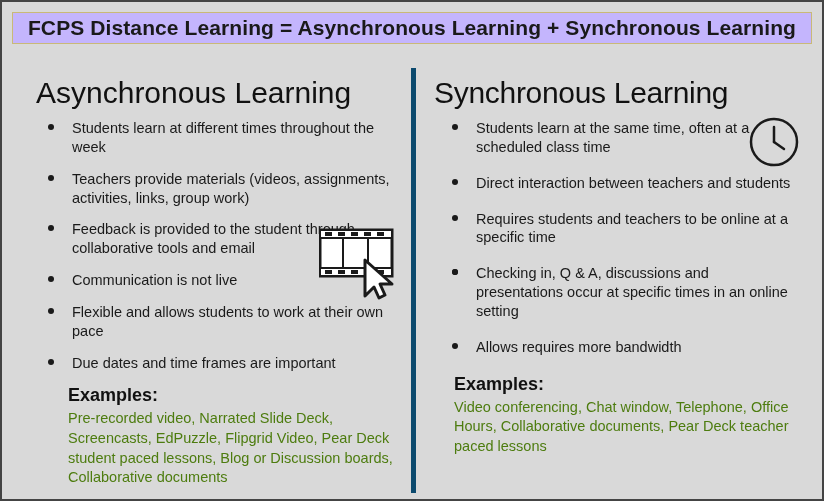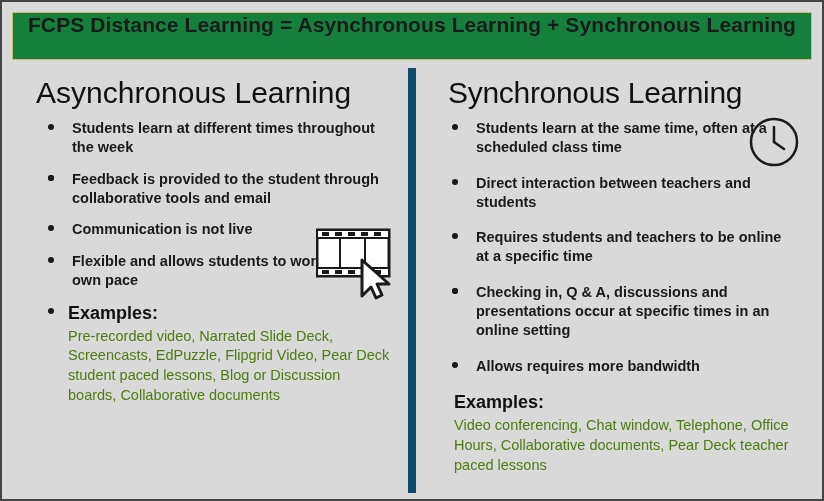--- a/index.html
+++ b/index.html
@@ -15,25 +15,26 @@
     border: 2px solid #444444;
     background: #d9d9d9;
     font-family: "Liberation Sans", sans-serif;
     overflow: hidden;
   }
   #banner {
     position: absolute;
     left: 10px;
     top: 10px;
     width: 800px;
-    height: 48px;
+    height: 32px;
     box-sizing: border-box;
-    background: #15803d;
+    background: #c4b5fd;
     border: 1px solid #c9b978;
     display: flex;
+    align-items: center;
     justify-content: center;
   }
   #banner .banner-text {
     font-size: 21px;
     font-weight: bold;
     color: #1a1a1a;
     letter-spacing: 0.1px;
     white-space: nowrap;
   }
   #columns {
@@ -44,49 +45,48 @@
     height: 425px;
     display: flex;
   }
   .column {
     position: relative;
     box-sizing: border-box;
     padding: 0 8px;
   }
   #col-left {
     width: 404px;
-    border-right: 8px solid #0c4a6e;
+    border-right: 5px solid #0c4a6e;
   }
   #col-right {
     width: 396px;
   }
   .col-title {
     font-size: 30px;
     color: #111111;
     margin: 8px 0 10px 16px;
     line-height: 1.1;
     white-space: nowrap;
   }
   #col-right .col-title {
-    margin-left: 24px;
+    margin-left: 10px;
     letter-spacing: -0.3px;
   }
   ul.bullets {
     list-style: none;
     margin: 0;
     padding: 0 10px 0 16px;
   }
   ul.bullets li {
     position: relative;
     padding-left: 36px;
     margin-bottom: 13px;
     font-size: 14.5px;
     line-height: 1.3;
     color: #1a1a1a;
-    font-weight: bold;
   }
   ul.bullets li .dot {
     position: absolute;
     left: 12px;
     top: 5px;
     width: 6px;
     height: 6px;
     background: #1a1a1a;
     border-radius: 50%;
   }
@@ -134,25 +134,25 @@
     <div class="banner-text">FCPS Distance Learning = Asynchronous Learning + Synchronous Learning</div>
   </div>
 
   <div id="columns">
 
     <div class="column" id="col-left">
       <div class="col-title">Asynchronous Learning</div>
 
       <ul class="bullets">
         <li><span class="dot"></span><span>Students learn at different times throughout the week</span></li>
-        <li><span class="dot"></span></li>
+        <li><span class="dot"></span><span>Teachers provide materials (videos, assignments, activities, links, group work)</span></li>
         <li><span class="dot"></span><span>Feedback is provided to the student through collaborative tools and email</span></li>
         <li><span class="dot"></span><span>Communication is not live</span></li>
         <li><span class="dot"></span><span>Flexible and allows students to work at their own pace</span></li>
-        <li><span class="dot"></span></li>
+        <li><span class="dot"></span><span>Due dates and time frames are important</span></li>
       </ul>
 
       <div class="examples-block">
         <div class="examples-title">Examples:</div>
         <div class="examples-text">Pre-recorded video, Narrated Slide Deck, Screencasts, EdPuzzle, Flipgrid Video, Pear Deck student paced lessons, Blog or Discussion boards, Collaborative documents</div>
       </div>
 
       <svg id="film-icon" viewBox="0 0 86 74">
         <rect x="1" y="4" width="72" height="46" fill="#ffffff" stroke="#1a1a1a" stroke-width="3"></rect>
         <rect x="1" y="4" width="72" height="8" fill="#ffffff" stroke="#1a1a1a" stroke-width="2"></rect>

